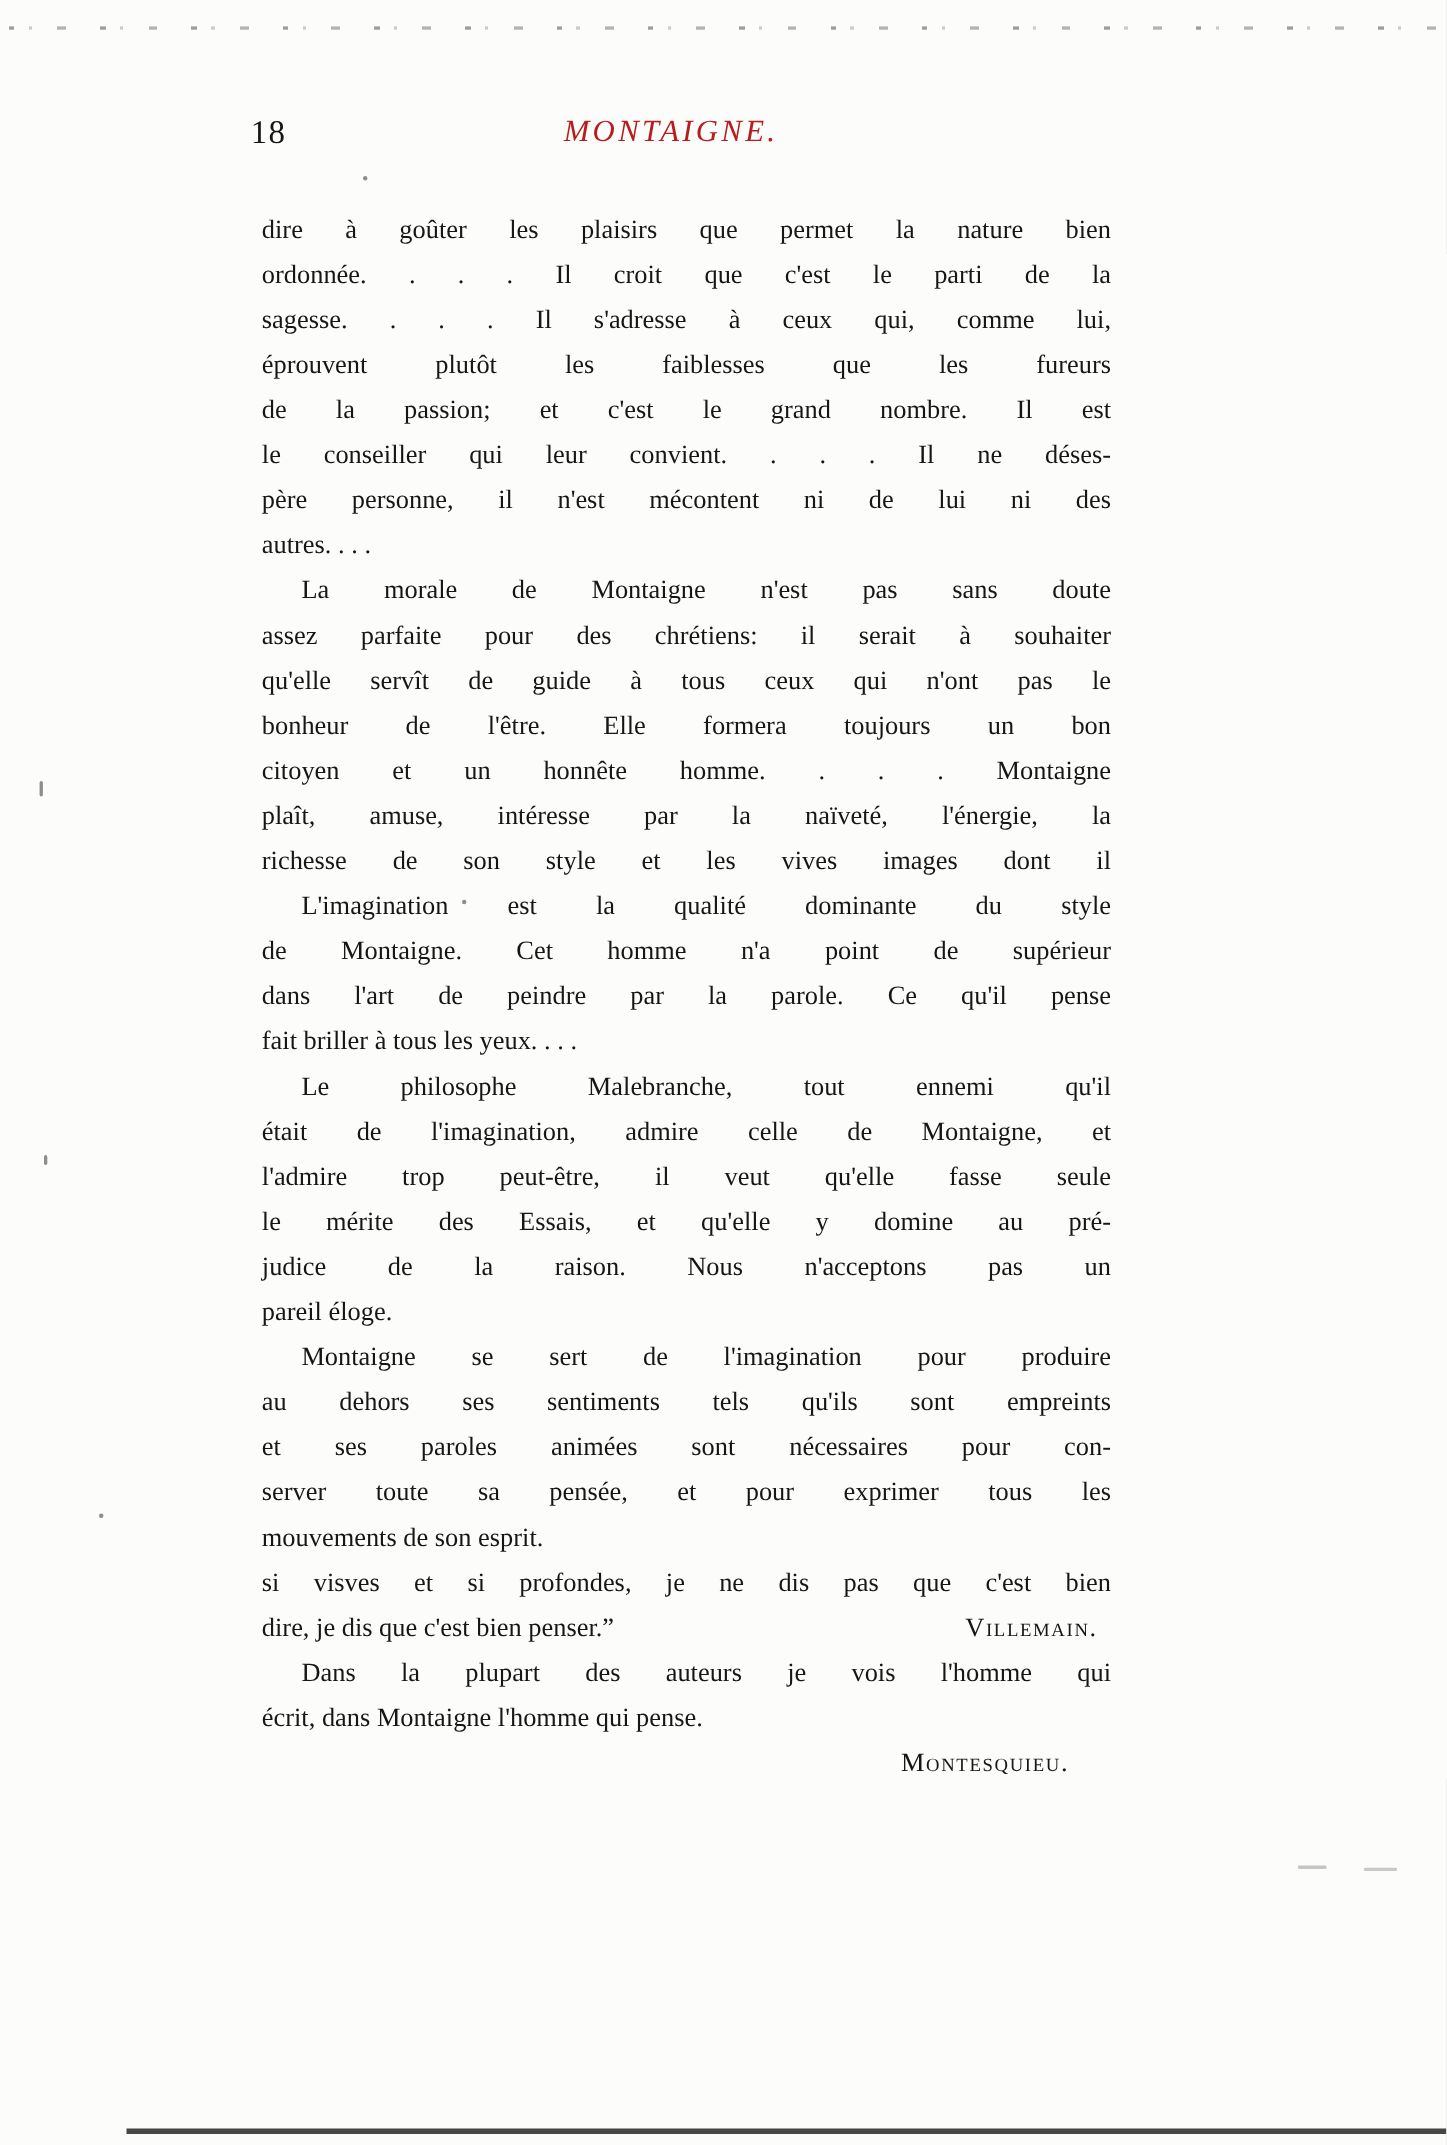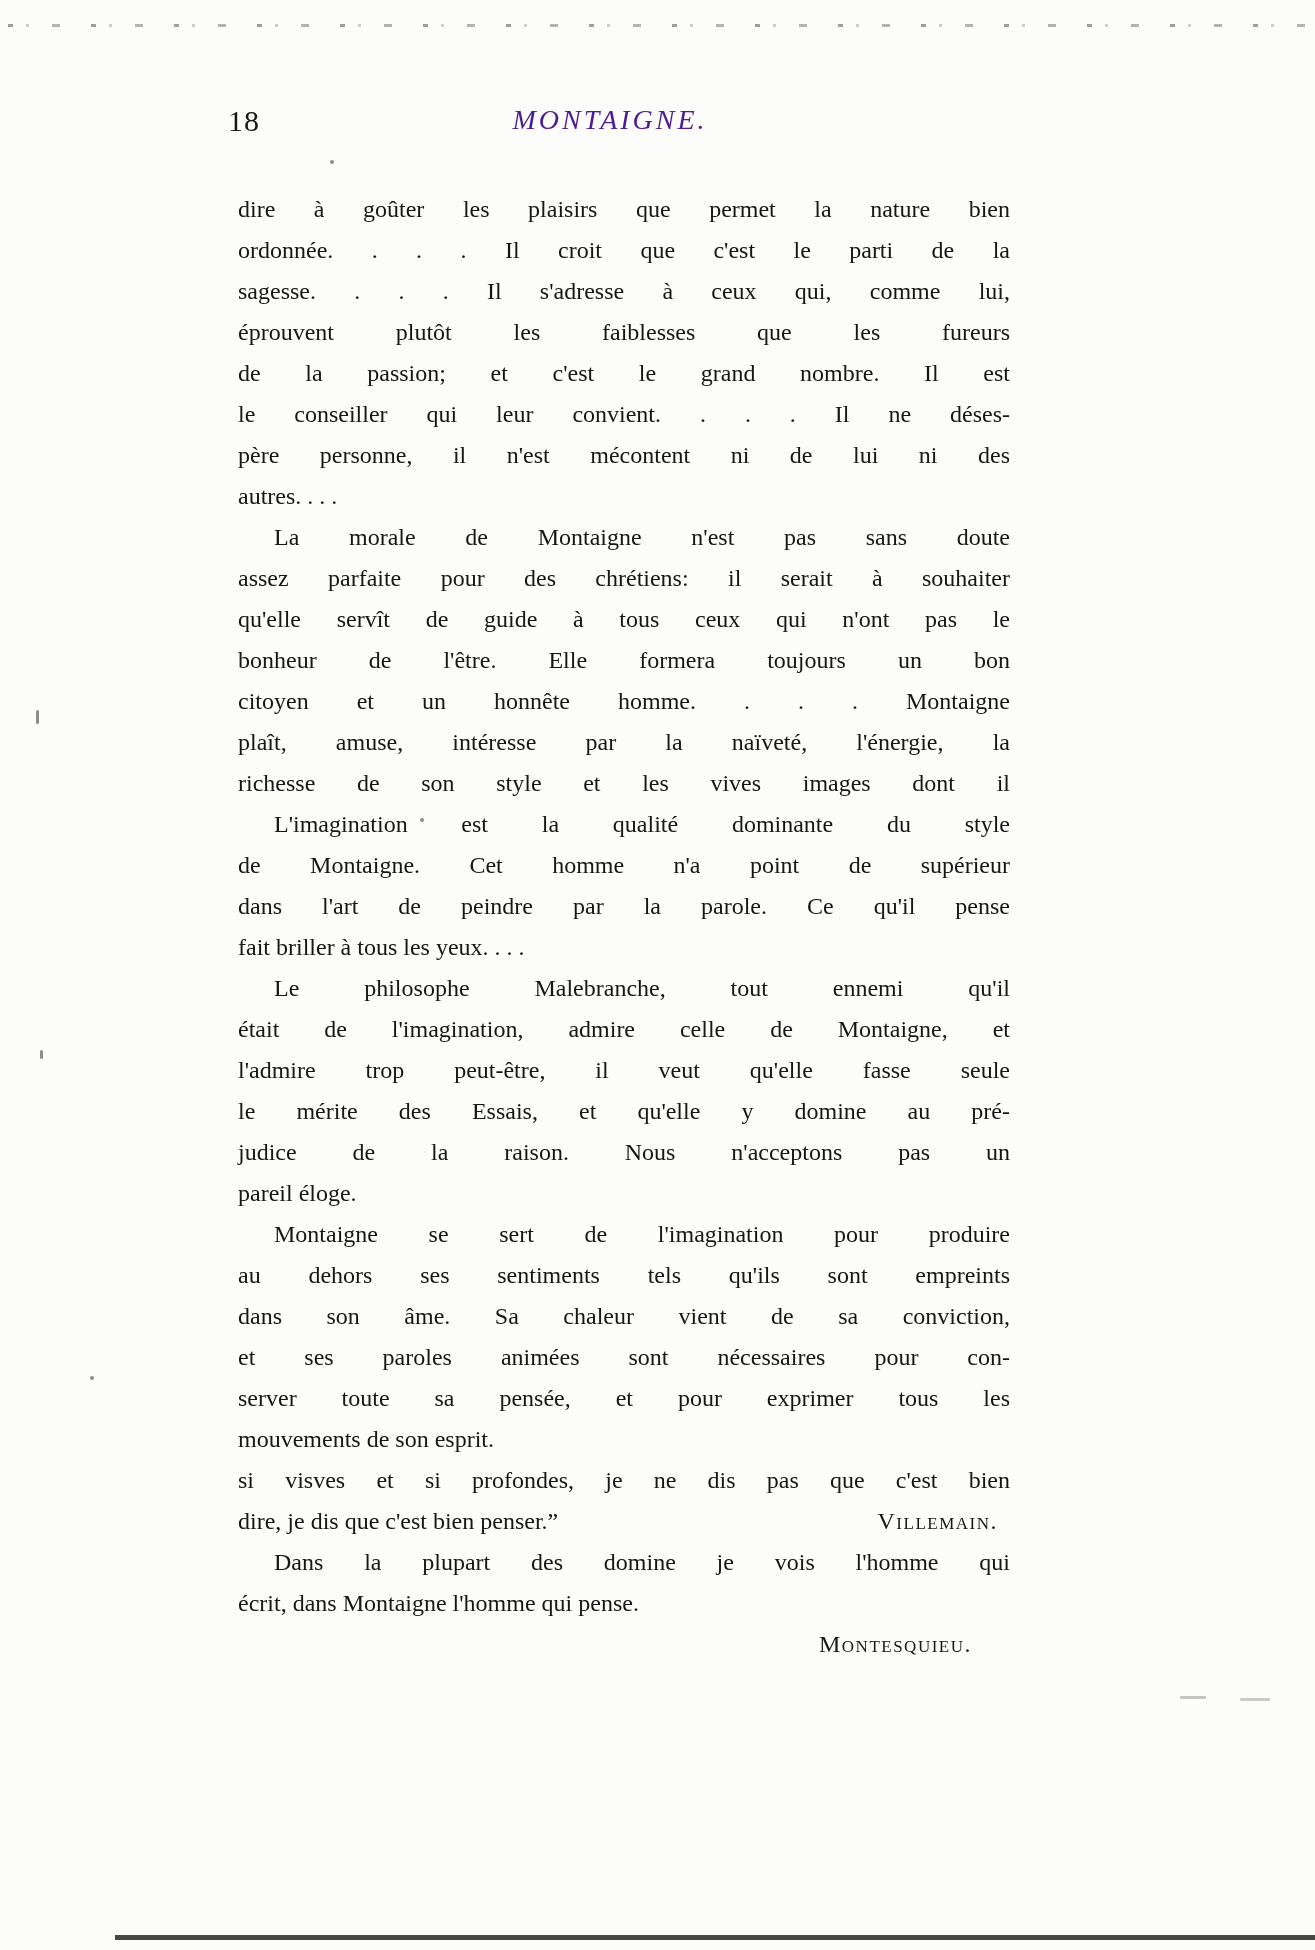--- a/index.html
+++ b/index.html
@@ -53,21 +53,21 @@
     font-size: 30px;
     letter-spacing: 1px;
   }
   .running-title {
     position: absolute;
     left: 0; right: 0; top: 0;
     text-align: center;
     font-style: italic;
     font-size: 28px;
     letter-spacing: 3px;
-    color: #4c1d95;
+    color: #b91c1c;
   }
 
   
   .text-block {
     position: absolute;
     top: 189px;
     left: 238px;
     width: 772px;
     font-size: 24px;
     line-height: 41px;
@@ -132,27 +132,26 @@
       <div class="line justify"><span>dans l'art de peindre par la parole. Ce qu'il pense</span></div>
       <div class="line left"><span>fait briller à tous les yeux. . . .</span></div>
       <div class="line justify indent"><span>Le philosophe Malebranche, tout ennemi qu'il</span></div>
       <div class="line justify"><span>était de l'imagination, admire celle de Montaigne, et</span></div>
       <div class="line justify"><span>l'admire trop peut-être, il veut qu'elle fasse seule</span></div>
       <div class="line justify"><span>le mérite des Essais, et qu'elle y domine au pré-</span></div>
       <div class="line justify"><span>judice de la raison. Nous n'acceptons pas un</span></div>
       <div class="line left"><span>pareil éloge.</span></div>
       <div class="line justify indent"><span>Montaigne se sert de l'imagination pour produire</span></div>
       <div class="line justify"><span>au dehors ses sentiments tels qu'ils sont empreints</span></div>
-      <div class="line justify"><span>dans son âme. Sa chaleur vient de sa conviction,</span></div>
       <div class="line justify"><span>et ses paroles animées sont nécessaires pour con-</span></div>
       <div class="line justify"><span>server toute sa pensée, et pour exprimer tous les</span></div>
       <div class="line left"><span>mouvements de son esprit.</span></div>
       <div class="line justify"><span>si visves et si profondes, je ne dis pas que c'est bien</span></div>
       <div class="line attrib-row">
         <span>dire, je dis que c'est bien penser.”</span>
         <span class="attribution">Villemain.</span>
       </div>
-      <div class="line justify indent"><span>Dans la plupart des domine je vois l'homme qui</span></div>
+      <div class="line justify indent"><span>Dans la plupart des auteurs je vois l'homme qui</span></div>
       <div class="line left"><span>écrit, dans Montaigne l'homme qui pense.</span></div>
       <div class="line right"><span></span><span class="attribution">Montesquieu.</span></div>
     </div>
 
 </div>
 
 </body></html>

